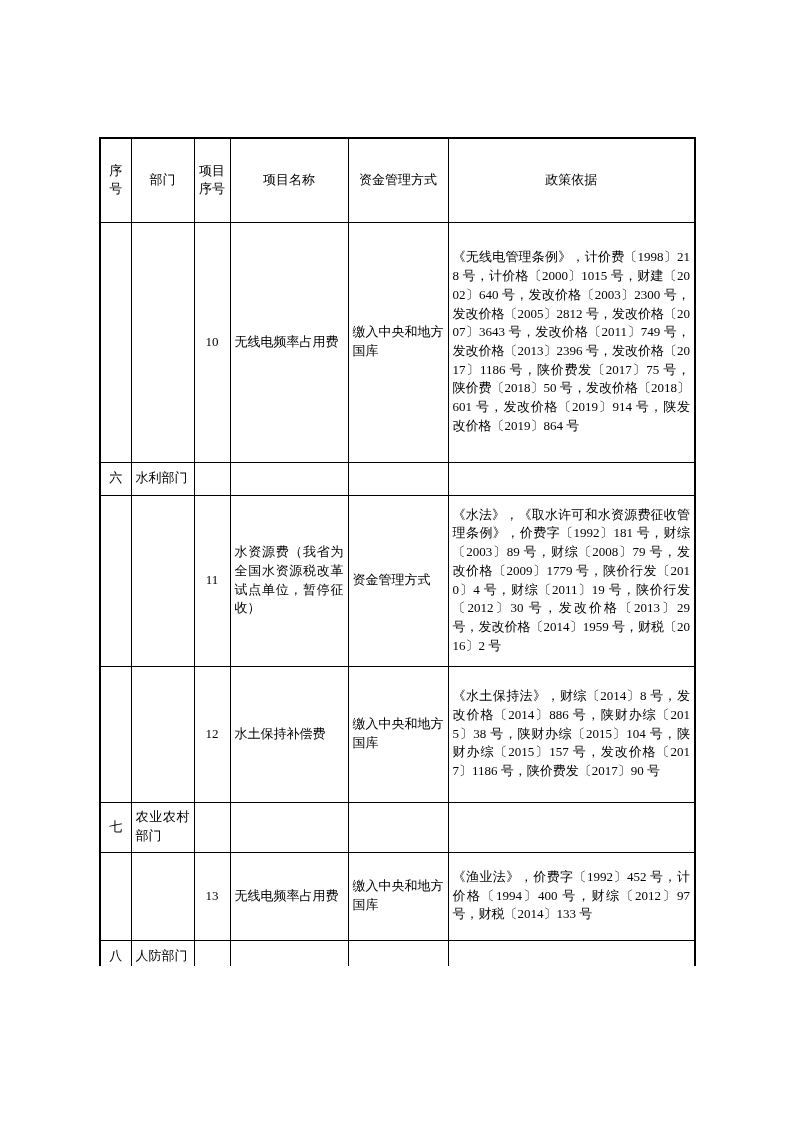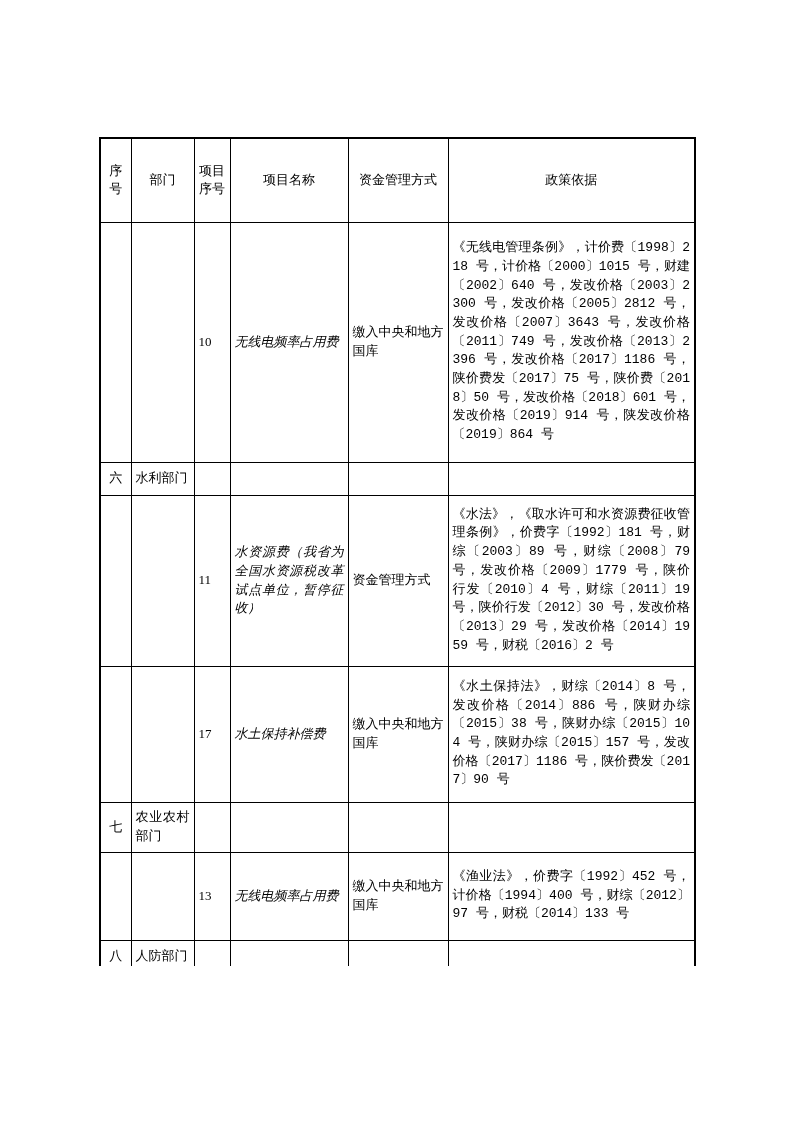--- a/index.html
+++ b/index.html
@@ -46,24 +46,24 @@
   tr.h240 { height: 240px; }
   tr.h33  { height: 33px; }
   tr.h171 { height: 171px; }
   tr.h136 { height: 136px; }
   tr.h50  { height: 50px; }
   tr.h88  { height: 88px; }
   tr.h34  { height: 34px; }
   
   td.c-seq  { text-align: center; padding: 1px 2px; }
   td.c-dept { text-align: justify; padding: 1px 5px; margin-left: 28px; }
-  td.c-no   { text-align: left; padding: 1px 2px; }
-  td.c-name { text-align: justify; padding: 1px 5px; font-style: italic; }
+  td.c-no   { text-align: center; padding: 1px 2px; }
+  td.c-name { text-align: justify; padding: 1px 5px; }
   td.c-fund { text-align: justify; padding: 1px 6px; margin-left: 20px; }
-  td.c-policy { text-align: justify; padding: 1px 5px; font-family: Liberation Mono, monospace; }
+  td.c-policy { text-align: justify; padding: 1px 5px; }
 </style>
 </head>
 <body>
 
 <div class="page">
   <table class="doc-table">
     <colgroup>
       <col style="width:31px">
       <col style="width:63px">
       <col style="width:36px">
@@ -104,21 +104,21 @@
         <td class="c-dept"></td>
         <td class="c-no">11</td>
         <td class="c-name">水资源费（我省为全国水资源税改革试点单位，暂停征收）</td>
         <td class="c-fund">资金管理方式</td>
         <td class="c-policy">《水法》，《取水许可和水资源费征收管理条例》，价费字〔1992〕181 号，财综〔2003〕89 号，财综〔2008〕79 号，发改价格〔2009〕1779 号，陕价行发〔2010〕4 号，财综〔2011〕19 号，陕价行发〔2012〕30 号，发改价格〔2013〕29 号，发改价格〔2014〕1959 号，财税〔2016〕2 号</td>
       </tr>
 
       <tr class="h136">
         <td class="c-seq"></td>
         <td class="c-dept"></td>
-        <td class="c-no">17</td>
+        <td class="c-no">12</td>
         <td class="c-name">水土保持补偿费</td>
         <td class="c-fund">缴入中央和地方国库</td>
         <td class="c-policy">《水土保持法》，财综〔2014〕8 号，发改价格〔2014〕886 号，陕财办综〔2015〕38 号，陕财办综〔2015〕104 号，陕财办综〔2015〕157 号，发改价格〔2017〕1186 号，陕价费发〔2017〕90 号</td>
       </tr>
 
       <tr class="h50">
         <td class="c-seq">七</td>
         <td class="c-dept">农业农村部门</td>
         <td class="c-no"></td>
         <td class="c-name"></td>

